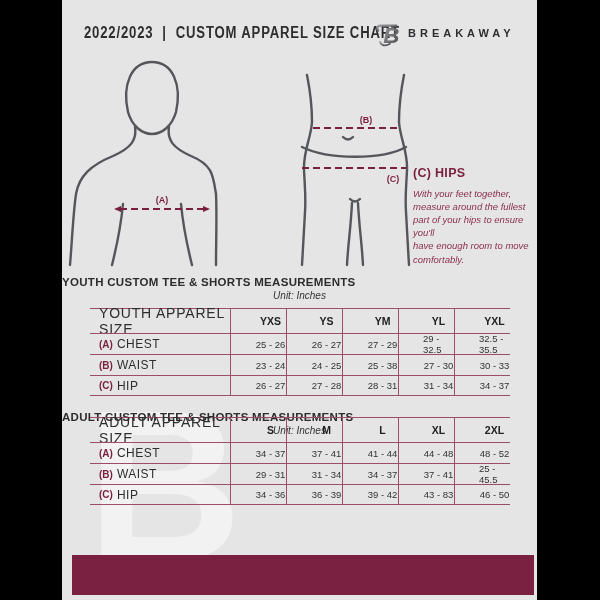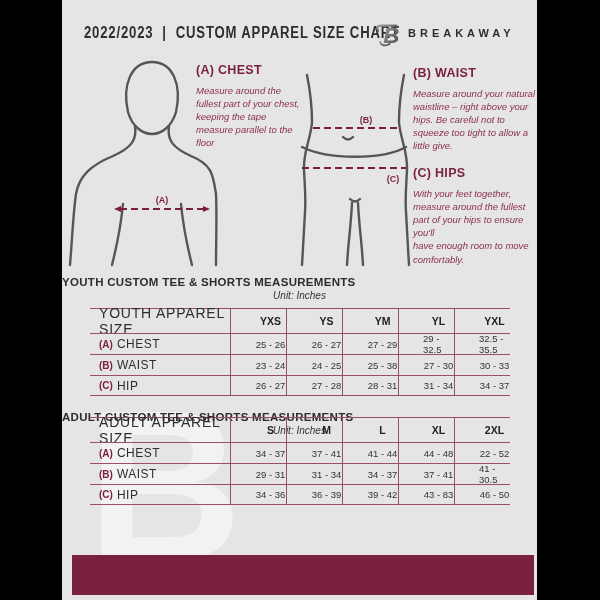--- a/index.html
+++ b/index.html
@@ -100,28 +100,20 @@
       <path d="M57 67 Q62 72 67 67" stroke-width="1.8"></path>
       <path d="M16 77 C42 90 97 90 120 77" stroke-width="1.8"></path>
       <path class="dash" d="M16 98 L120 98"></path>
       <path d="M64 129 Q69 134 74 129" stroke-width="1.8"></path>
       <path d="M66 133 C65 155 62 175 61 195"></path>
       <path d="M72 133 C73 155 76 175 77 195"></path>
       <text x="80" y="53" text-anchor="middle">(B)</text>
       <text x="107" y="112" text-anchor="middle">(C)</text>
     </svg>
 
-    <div class="guide-block" style="left:134px; top:63px; width:108px;">
-      <div class="guide-heading">(A) CHEST</div>
-      <div class="guide-text">Measure around the fullest part of your chest, keeping the tape measure parallel to the floor</div>
-    </div>
-    <div class="guide-block" style="left:351px; top:66px; width:124px;">
-      <div class="guide-heading">(B) WAIST</div>
-      <div class="guide-text">Measure around your natural waistline – right above your hips. Be careful not to squeeze too tight to allow a little give.</div>
-    </div>
     <div class="guide-block" style="left:351px; top:166px; width:126px;">
       <div class="guide-heading">(C) HIPS</div>
       <div class="guide-text">With your feet together, measure around the fullest part of your hips to ensure you'll
 have enough room to move comfortably.</div>
     </div>
 
     <div class="tbl-title" style="top:276px;">YOUTH CUSTOM TEE &amp; SHORTS MEASUREMENTS</div>
     <div class="tbl-unit" style="top:290px;">Unit: Inches</div>
     <div class="size-table" style="top:308px;">
       <div class="cell hdr first size-label">YOUTH APPAREL SIZE</div>
@@ -173,31 +165,31 @@
       <div class="cell hdr size-hdr vline">2XL</div>
 
       <div class="cell first">
         <span class="row-prefix">(A)</span>
         <span class="row-label">CHEST</span>
       </div>
       <div class="cell vline">34 - 37</div>
       <div class="cell vline">37 - 41</div>
       <div class="cell vline">41 - 44</div>
       <div class="cell vline">44 - 48</div>
-      <div class="cell vline">22 - 52</div>
+      <div class="cell vline">48 - 52</div>
 
       <div class="cell first">
         <span class="row-prefix">(B)</span>
         <span class="row-label">WAIST</span>
       </div>
       <div class="cell vline">29 - 31</div>
       <div class="cell vline">31 - 34</div>
       <div class="cell vline">34 - 37</div>
       <div class="cell vline">37 - 41</div>
-      <div class="cell vline">41 - 30.5</div>
+      <div class="cell vline">25 - 45.5</div>
 
       <div class="cell first last-row">
         <span class="row-prefix">(C)</span>
         <span class="row-label">HIP</span>
       </div>
       <div class="cell vline last-row">34 - 36</div>
       <div class="cell vline last-row">36 - 39</div>
       <div class="cell vline last-row">39 - 42</div>
       <div class="cell vline last-row">43 - 83</div>
       <div class="cell vline last-row">46 - 50</div>

